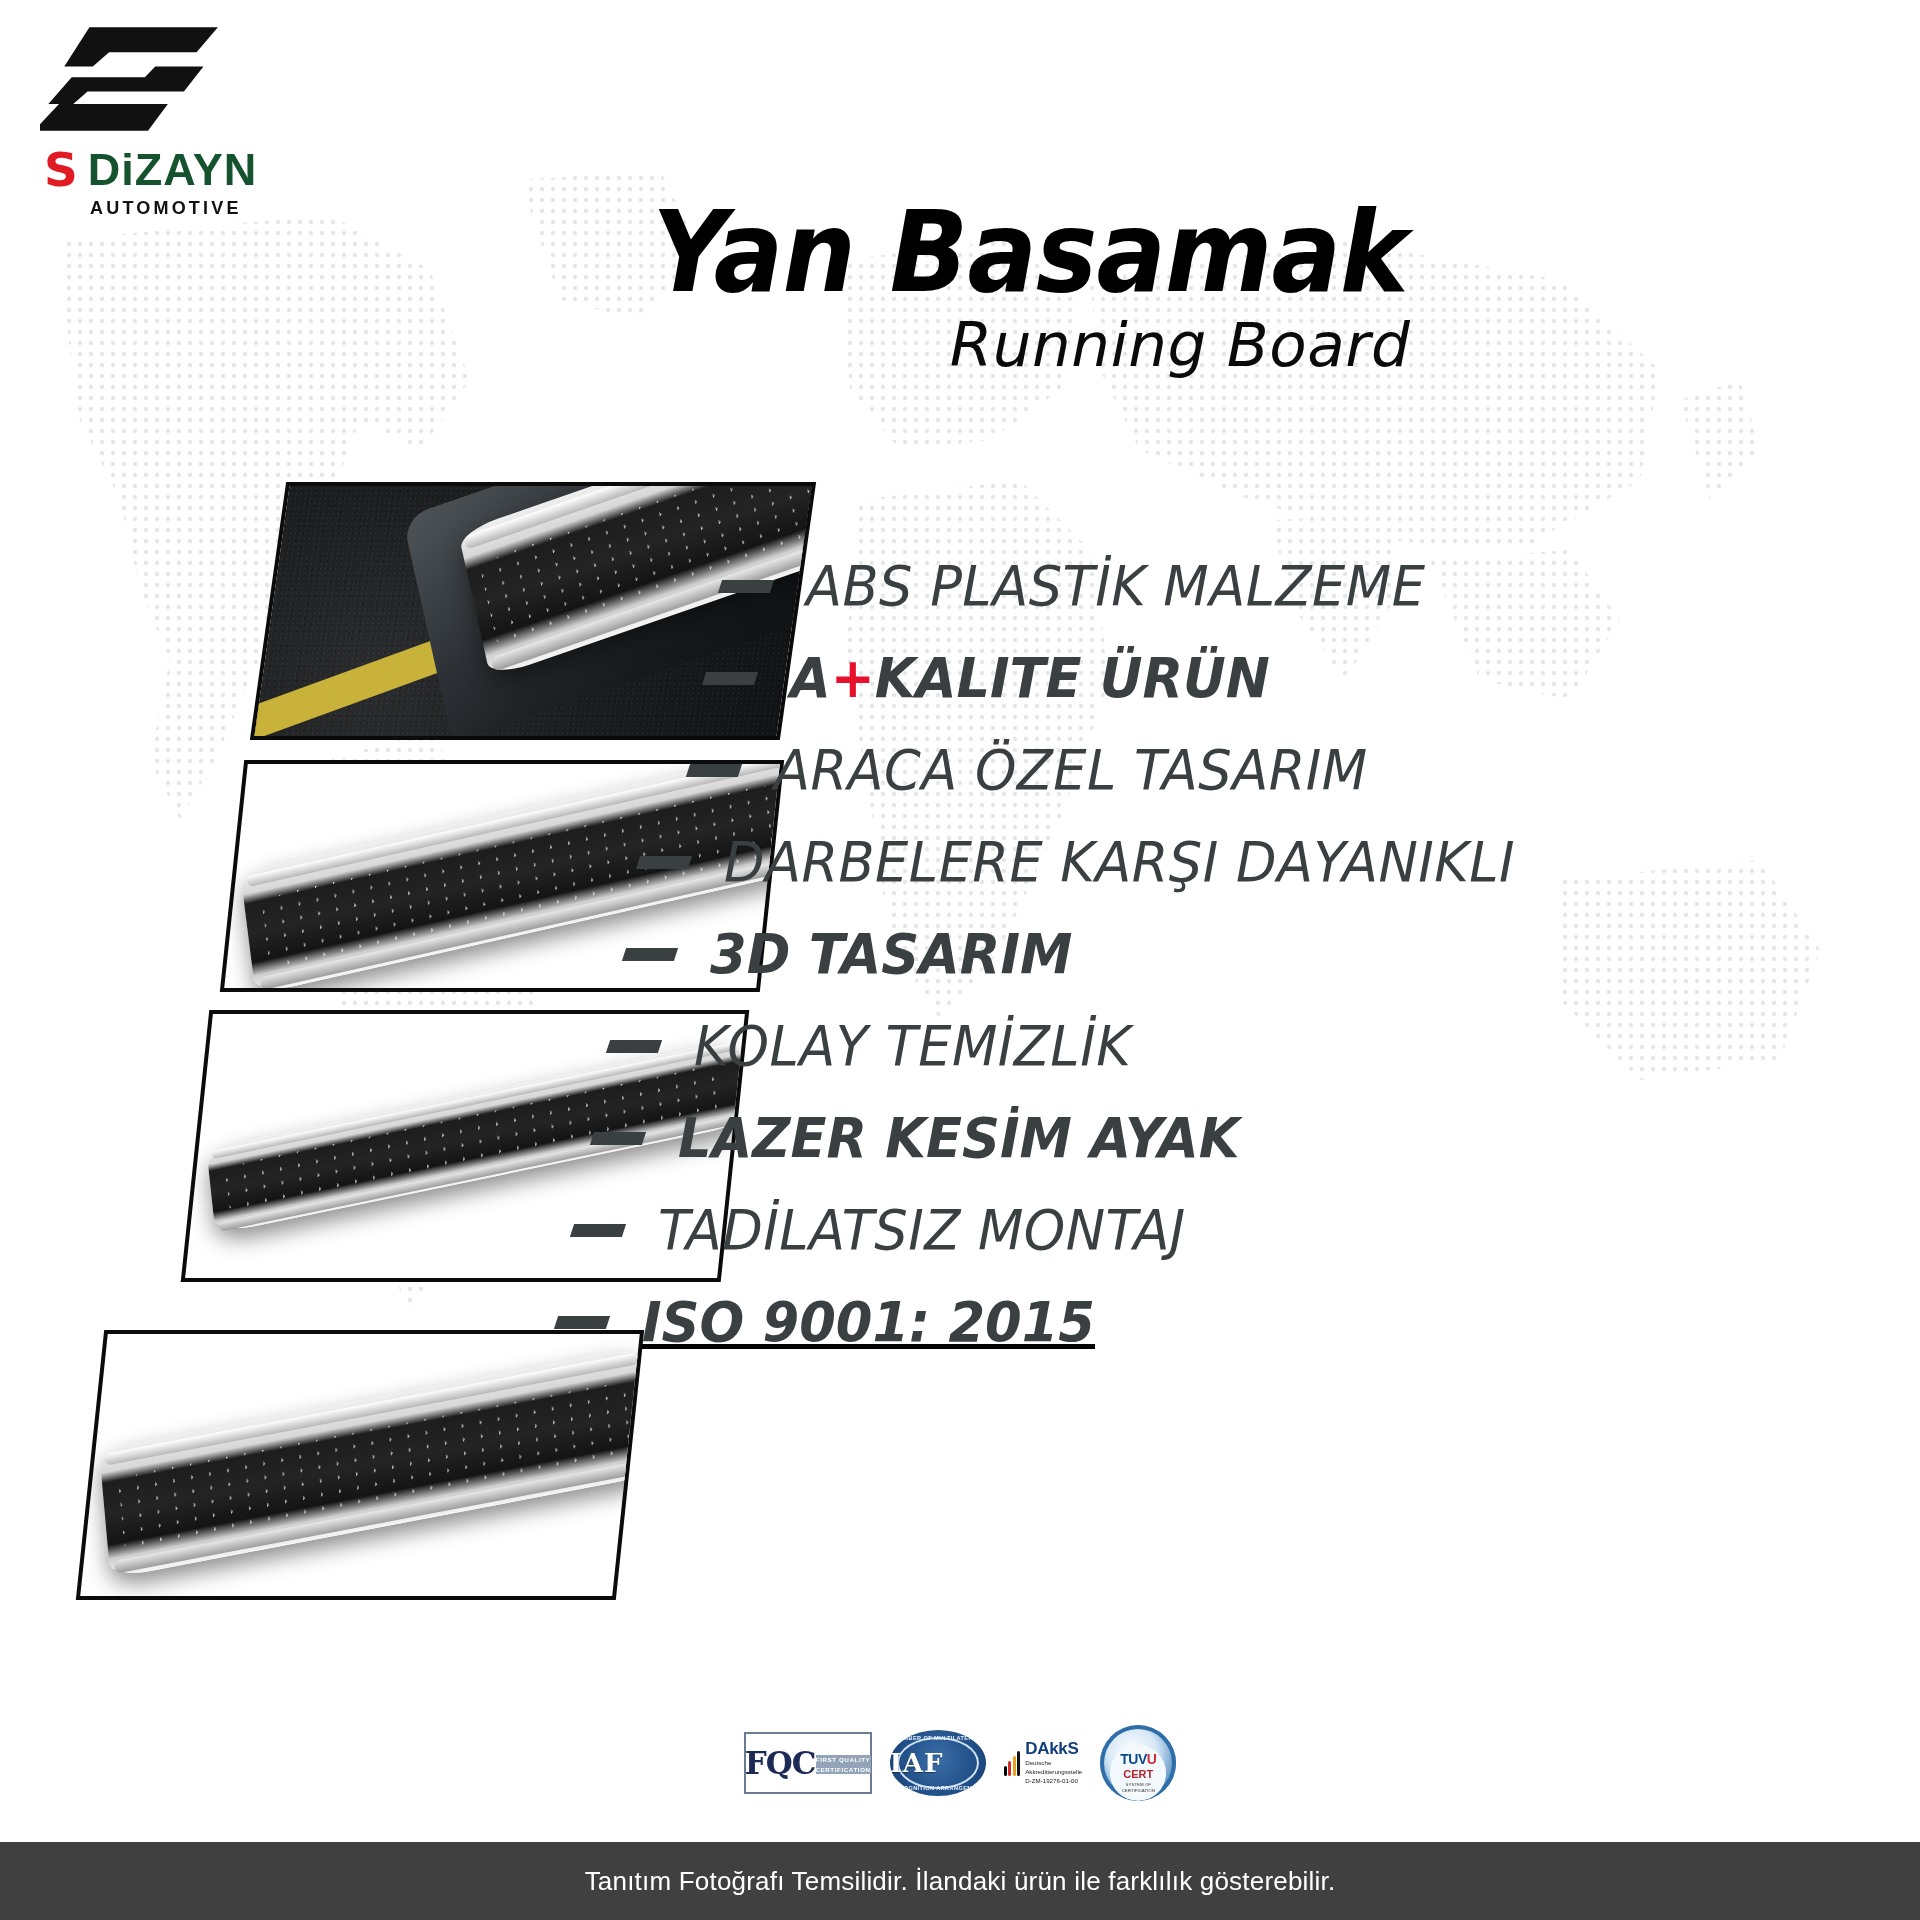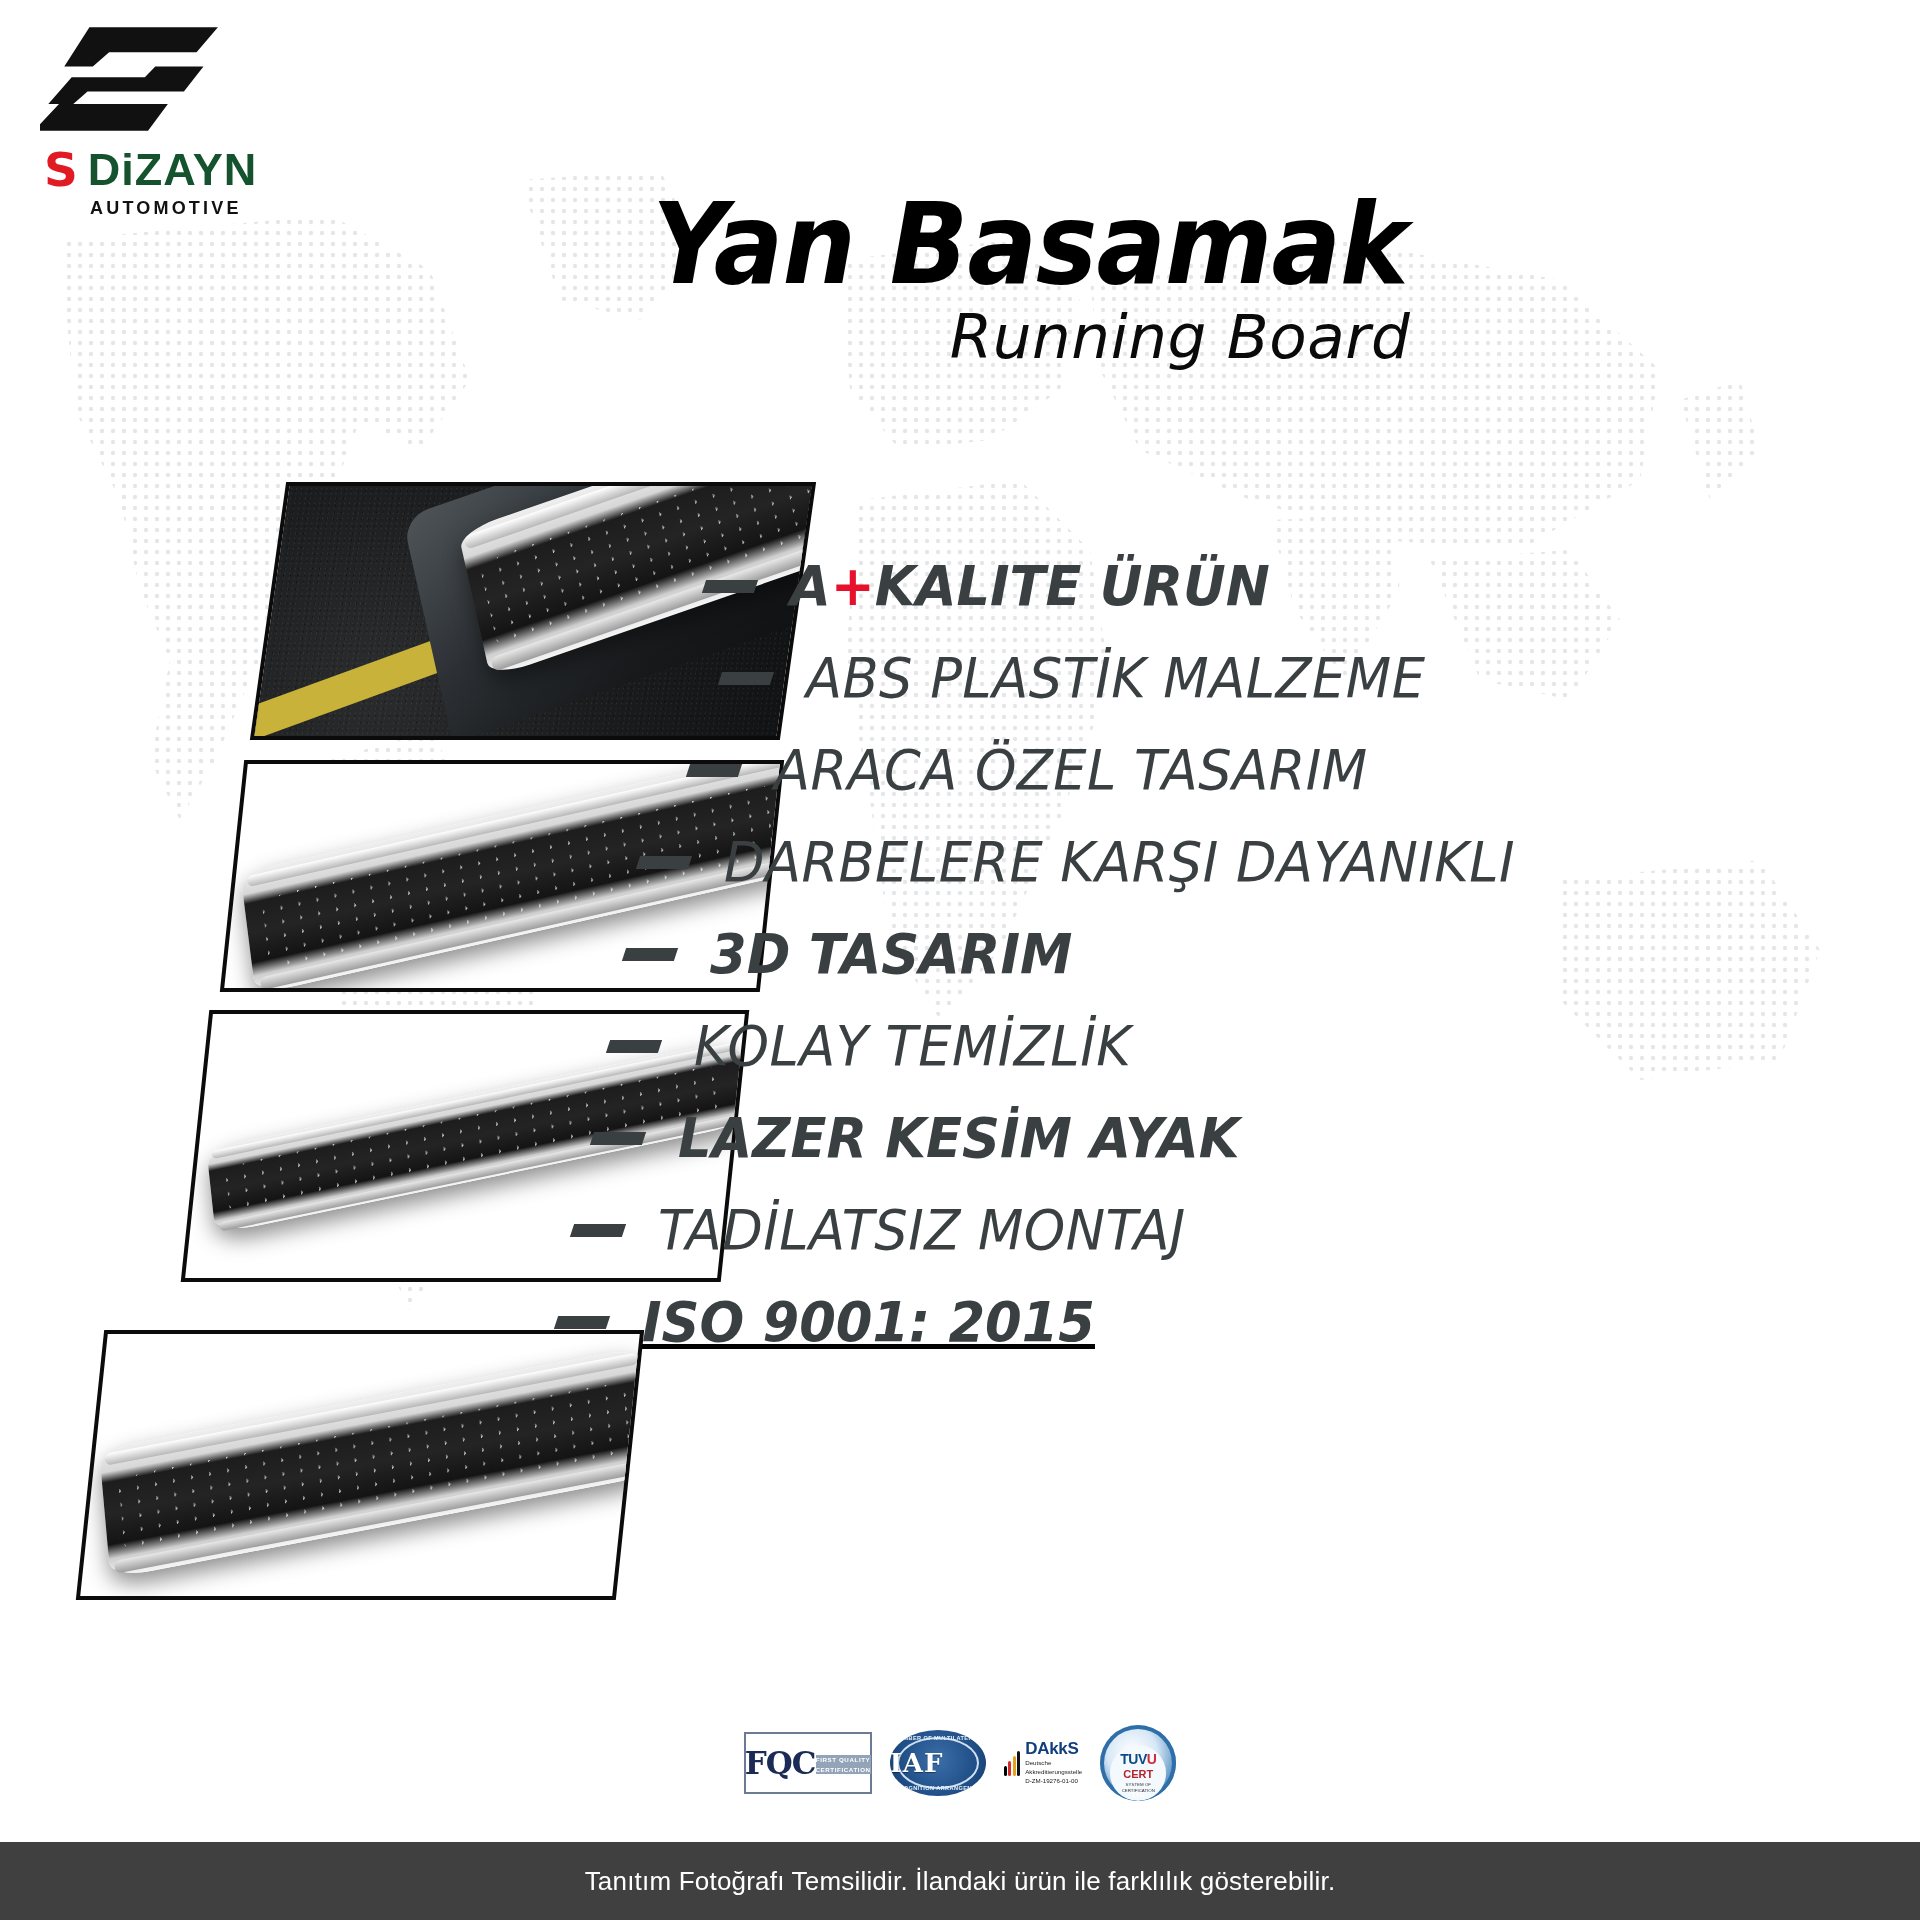--- a/index.html
+++ b/index.html
@@ -41,21 +41,21 @@
     letter-spacing: 1px; margin-left: 11px;
   }
   .brand-sub {
     font-size: 18px; font-weight: 700; color: #111;
     letter-spacing: 3.2px; margin-top: 5px; margin-left: 62px;
   }
 
   
   .headline {
     position: absolute;
-    left: 200px; top: 188px;
+    left: 200px; top: 196px;
     width: 1660px;
     text-align: center;
   }
   .headline-main {
     font-family: "DejaVu Sans", sans-serif;
     font-size: 112px;
     font-weight: 700;
     font-style: italic;
     color: #000;
     letter-spacing: -1px;
@@ -442,27 +442,27 @@
         <div class="board-chrome-top"></div>
         <div class="board-tread"></div>
         <div class="board-chrome-bot"></div>
       </div>
     </div>
   </div>
 
 </div>
 
 <div class="features">
+  <div class="feature-row r0">
+    <span class="dash"></span>
+    <span class="feat-text feat-light">ABS PLASTİK MALZEME</span>
+  </div>
   <div class="feature-row r1">
     <span class="dash"></span>
     <span class="feat-text feat-bold"><span>A</span><span class="accent">+</span><span>KALITE ÜRÜN</span></span>
-  </div>
-  <div class="feature-row r0">
-    <span class="dash"></span>
-    <span class="feat-text feat-light">ABS PLASTİK MALZEME</span>
   </div>
   <div class="feature-row r2">
     <span class="dash"></span>
     <span class="feat-text feat-light">ARACA ÖZEL TASARIM</span>
   </div>
   <div class="feature-row r4">
     <span class="dash"></span>
     <span class="feat-text feat-light">DARBELERE KARŞI DAYANIKLI</span>
   </div>
   <div class="feature-row r5">

